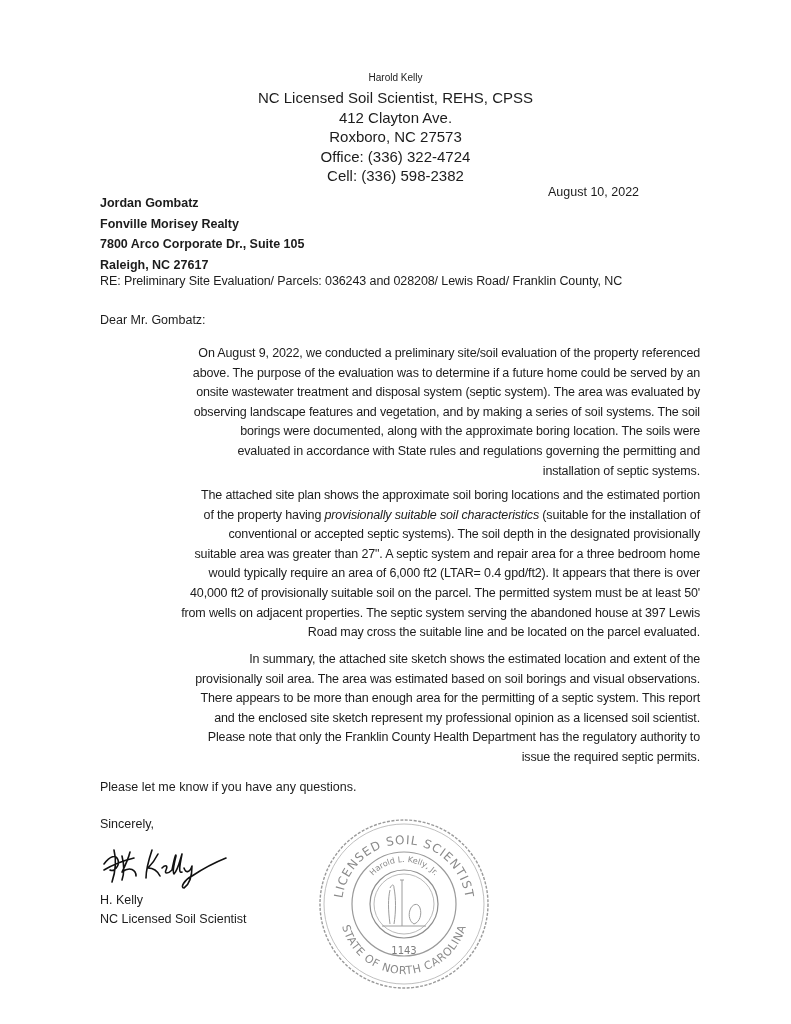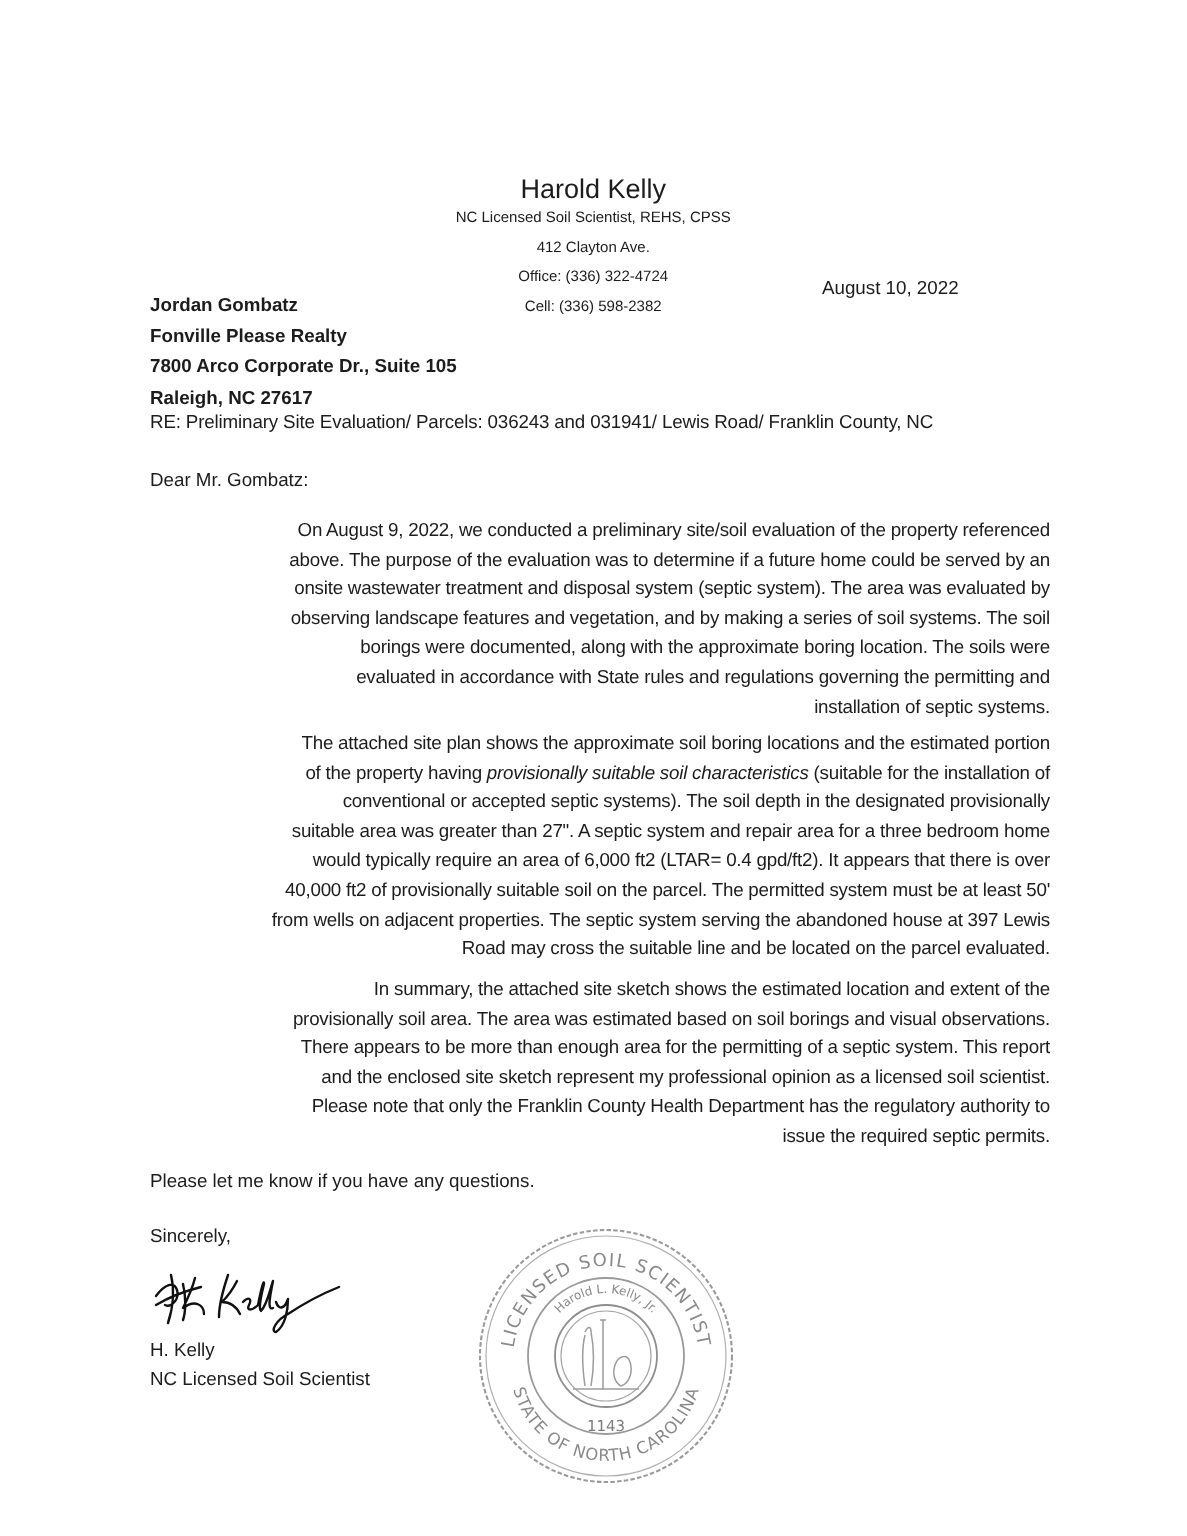--- a/index.html
+++ b/index.html
@@ -1,21 +1,21 @@
 <!DOCTYPE html>
 <html><head>
 <meta charset="utf-8">
 <style>
   html, body { margin: 0; padding: 0; background: #ffffff; }
   body { width: 791px; height: 1024px; position: relative; overflow: hidden;
          font-family: "Liberation Sans", "DejaVu Sans", sans-serif; color: #1c1c1c; }
   .page { position: absolute; left: 0; top: 0; width: 791px; height: 1024px; background: #fff; }
   .letterhead { position: absolute; left: 0; width: 791px; top: 68px; text-align: center; }
-  .letterhead .name { font-size: 18px; line-height: 20px; margin-top: 48px; }
-  .letterhead .line { font-size: 10px; line-height: 19.6px; }
+  .letterhead .name { font-size: 10px; line-height: 20px; }
+  .letterhead .line { font-size: 15px; line-height: 19.6px; }
   .addr { position: absolute; left: 100px; top: 193px; font-size: 12.5px; line-height: 20.5px; font-weight: bold; }
   .date { position: absolute; left: 548px; top: 182px; font-size: 12.5px; line-height: 20.5px; }
   .re { position: absolute; left: 100px; top: 274px; font-size: 12.5px; white-space: nowrap; letter-spacing: -0.1px; }
   .salutation { position: absolute; left: 100px; top: 313px; font-size: 12.5px; }
   .para { position: absolute; left: 100px; width: 600px; font-size: 12.5px; line-height: 19.6px; margin: 0; text-align: right; }
   .para .ln { display: block; white-space: nowrap; letter-spacing: -0.15px; }
   .p1 { top: 344px; }
   .p2 { top: 486px; }
   .p3 { top: 650px; }
   .closing { position: absolute; left: 100px; top: 780px; font-size: 12.5px; }
@@ -27,34 +27,35 @@
 </style>
 </head>
 <body>
 
 <div class="page">
 
   <div class="letterhead">
     <div class="name">Harold Kelly</div>
     <div class="line">NC Licensed Soil Scientist, REHS, CPSS</div>
     <div class="line">412 Clayton Ave.</div>
+    <div class="line">Roxboro, NC 27573</div>
     <div class="line">Office: (336) 322-4724</div>
     <div class="line">Cell: (336) 598-2382</div>
   </div>
 
   <div class="addr">
     <div>Jordan Gombatz</div>
-    <div>Fonville Please Realty</div>
+    <div>Fonville Morisey Realty</div>
     <div>7800 Arco Corporate Dr., Suite 105</div>
     <div>Raleigh, NC 27617</div>
   </div>
 
   <div class="date">August 10, 2022</div>
 
-  <div class="re">RE: Preliminary Site Evaluation/ Parcels: 036243 and 031941/ Lewis Road/ Franklin County, NC</div>
+  <div class="re">RE: Preliminary Site Evaluation/ Parcels: 036243 and 028208/ Lewis Road/ Franklin County, NC</div>
 
   <div class="salutation">Dear Mr. Gombatz:</div>
 
   <p class="para p1">
     <span class="ln">On August 9, 2022, we conducted a preliminary site/soil evaluation of the property referenced</span>
     <span class="ln">above. The purpose of the evaluation was to determine if a future home could be served by an</span>
     <span class="ln">onsite wastewater treatment and disposal system (septic system). The area was evaluated by</span>
     <span class="ln">observing landscape features and vegetation, and by making a series of soil systems. The soil</span>
     <span class="ln">borings were documented, along with the approximate boring location. The soils were</span>
     <span class="ln">evaluated in accordance with State rules and regulations governing the permitting and</span>

